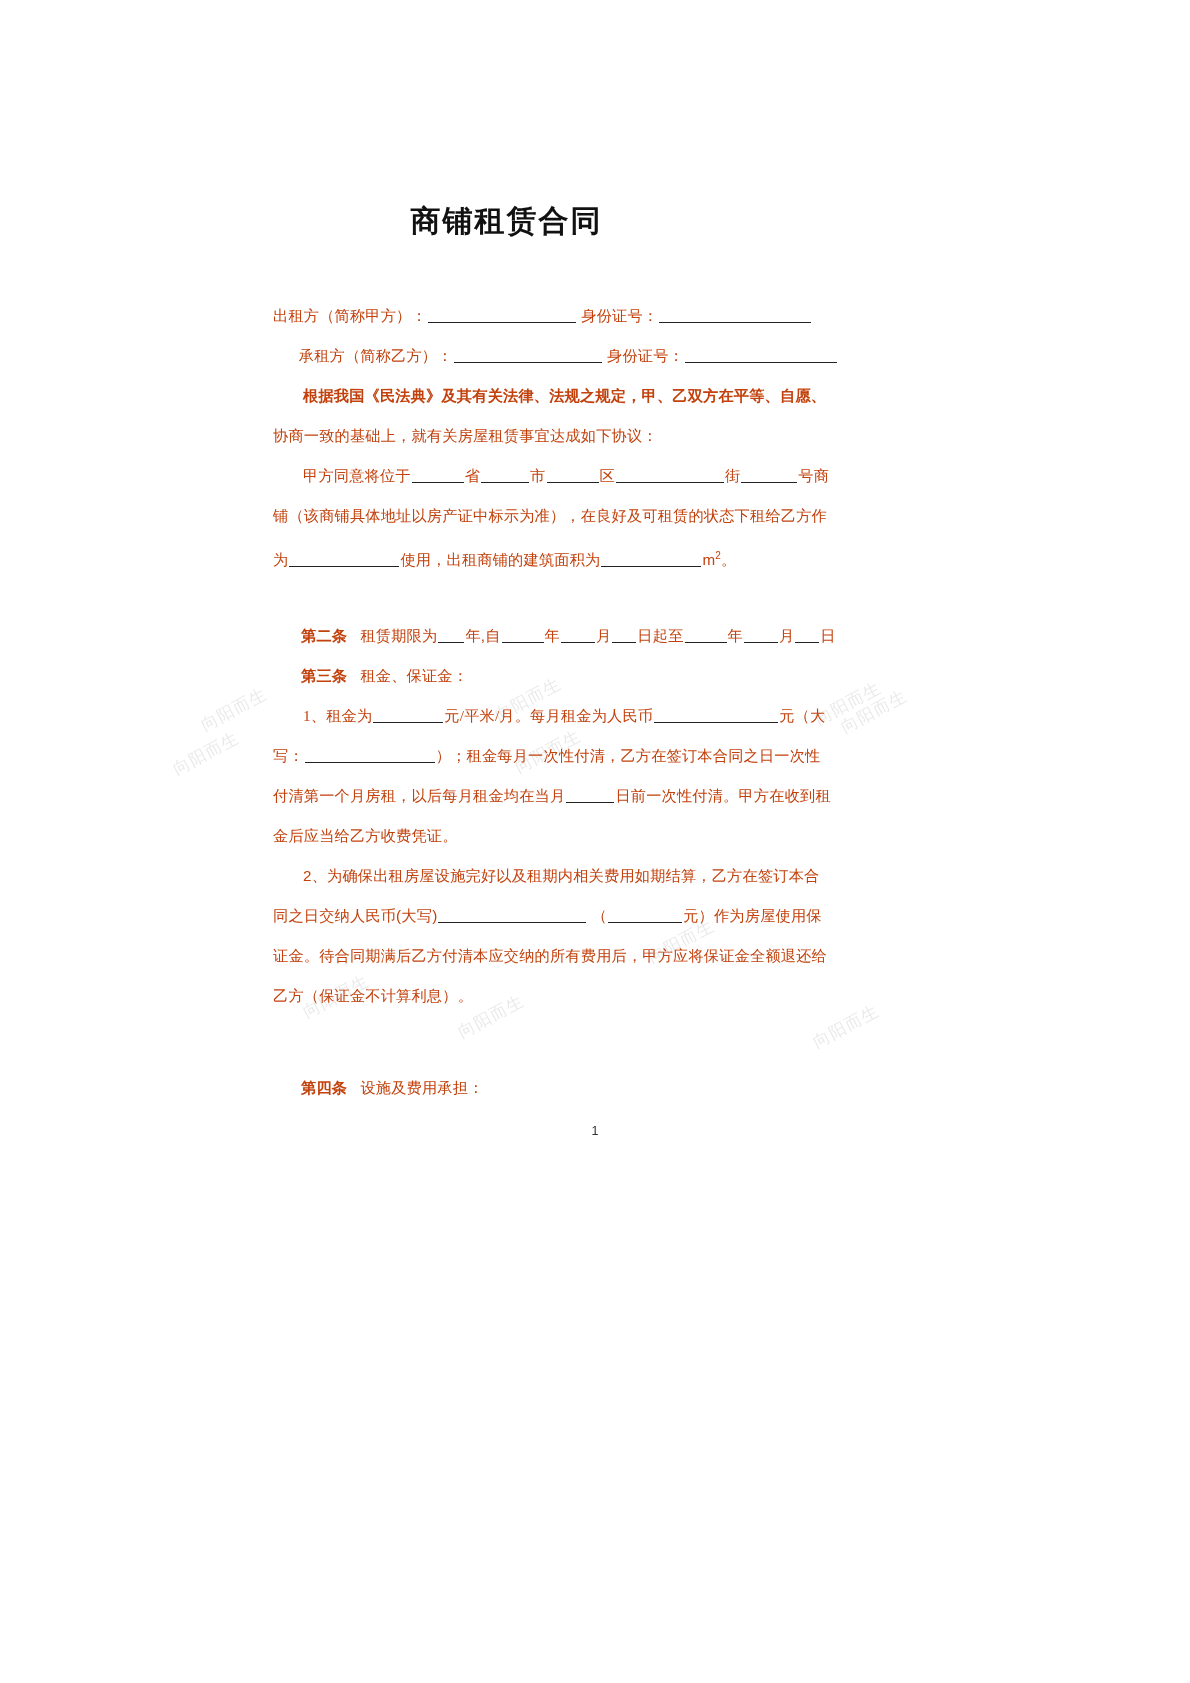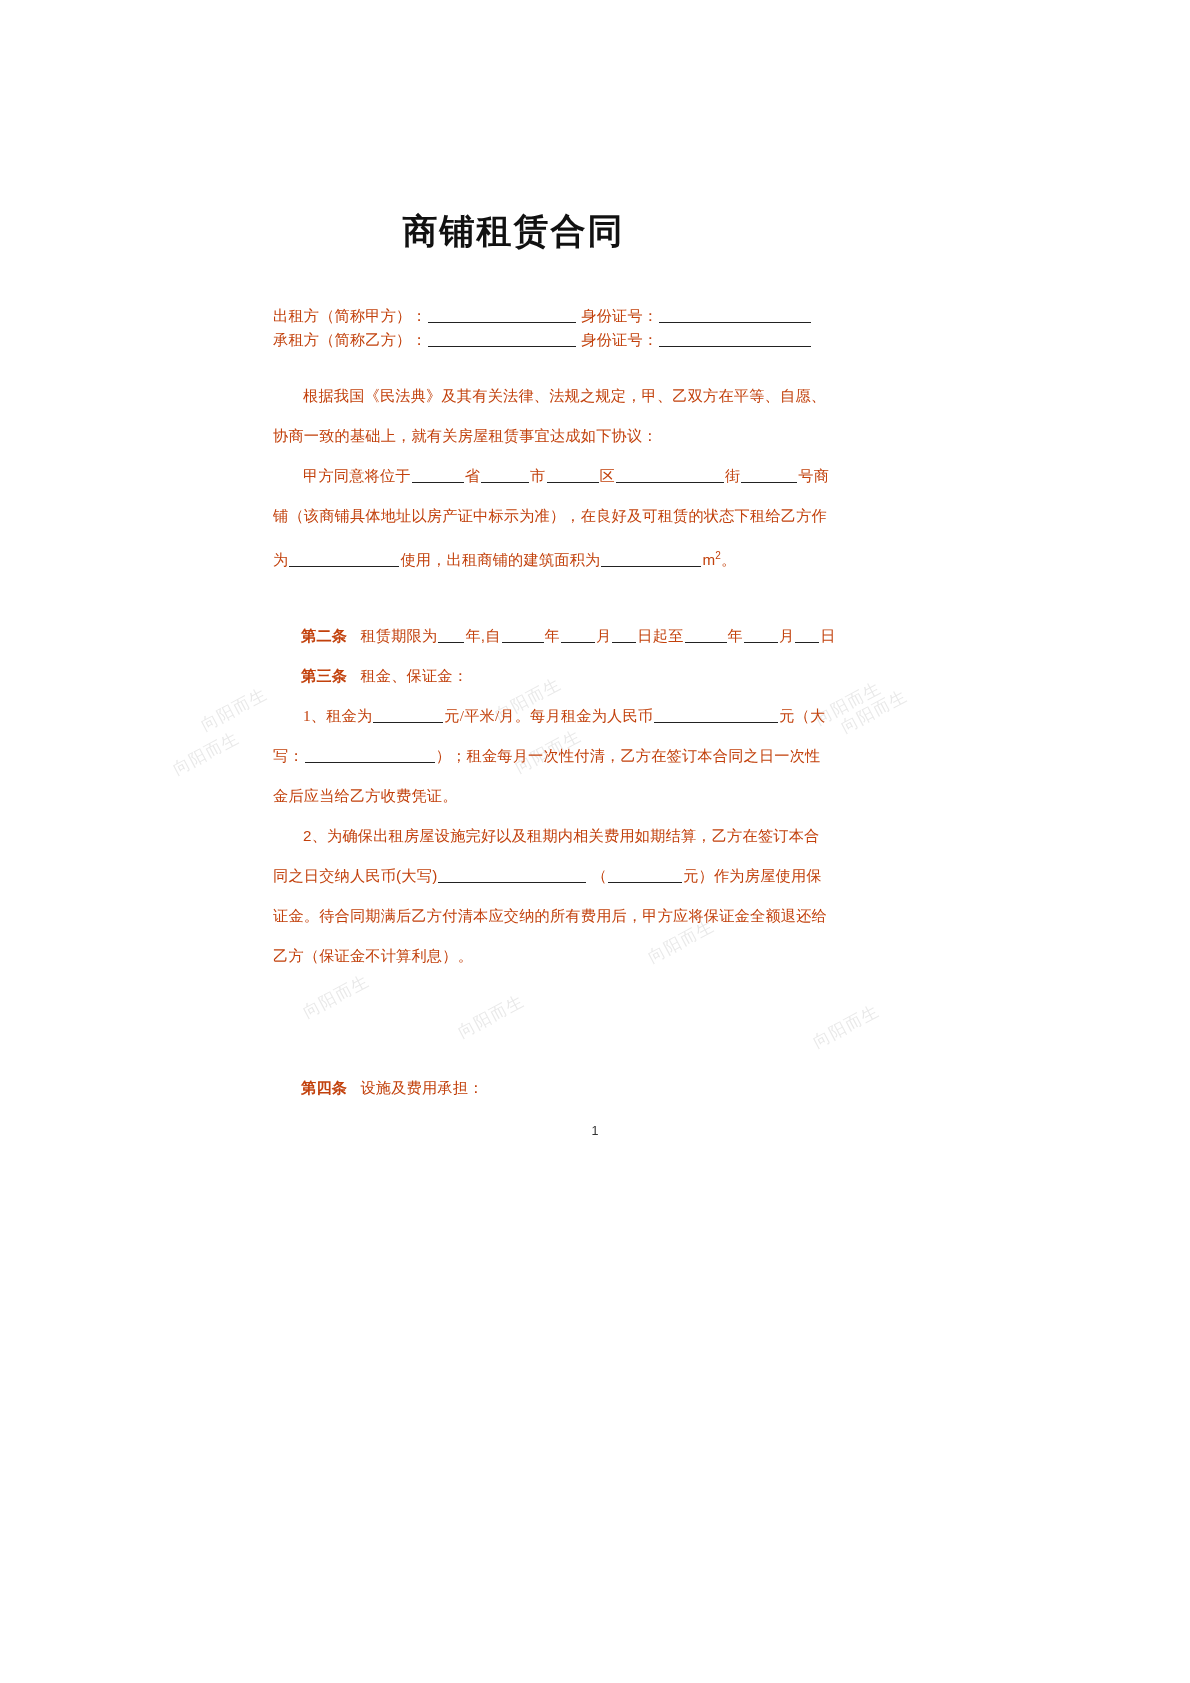--- a/index.html
+++ b/index.html
@@ -49,27 +49,27 @@
 
   
   #content {
     position: absolute;
     left: 0; top: 0;
     width: 1190px;
     z-index: 2;
   }
 
   .doc-title {
-    margin: 12px;
+    margin: 5px;
     padding: 0;
     position: absolute;
     left: 0; top: 196px;
     width: 1003px;
     text-align: center;
-    font-size: 35px;
+    font-size: 30px;
     font-weight: bold;
     letter-spacing: 2px;
     color: #111;
   }
 
   .block {
     position: absolute;
     left: 273px;
     width: 565px;
   }
@@ -143,28 +143,28 @@
   <div id="content">
 
     <h1 class="doc-title">商铺租赁合同</h1>
 
     <div class="block" style="top:296px;">
       <div class="line">
         <span>出租方（简称甲方）：</span><span class="blank b-party"></span>&nbsp;<span>身份证号：</span><span class="blank b-id"></span>
       </div>
     </div>
 
-    <div class="block" style="top:320px;">
+    <div class="block" style="top:336px;text-align:right;">
       <div class="line">
         <span>承租方（简称乙方）：</span><span class="blank b-party"></span>&nbsp;<span>身份证号：</span><span class="blank b-id"></span>
       </div>
     </div>
 
     <div class="block" style="top:376px;">
-      <div class="line" style="text-indent:30px;">根据我国《民法典》及其有关法律、法规之规定，甲、乙双方在平等、自愿、</div>
+      <div class="line" style="text-indent:30px;font-weight:bold;">根据我国《民法典》及其有关法律、法规之规定，甲、乙双方在平等、自愿、</div>
       <div class="line">协商一致的基础上，就有关房屋租赁事宜达成如下协议：</div>
     </div>
 
     <div class="block" style="top:456px;">
       <div class="line" style="text-indent:30px;">
         <span>甲方同意将位于</span><span class="blank b-prov"></span><span>省</span><span class="blank b-city"></span><span>市</span><span class="blank b-dist"></span><span>区</span><span class="blank b-street"></span><span>街</span><span class="blank b-no"></span><span>号商</span>
       </div>
       <div class="line">铺（该商铺具体地址以房产证中标示为准），在良好及可租赁的状态下租给乙方作</div>
       <div class="line">
         <span>为</span><span class="blank b-use"></span><span>使用，出租商铺的建筑面积为</span><span class="blank b-area"></span><span>m</span><span class="sup">2</span><span>。</span>
@@ -181,20 +181,23 @@
       <div class="line" style="text-indent:28px;">
         <span class="bold">第三条</span>&nbsp;&nbsp;&nbsp;<span>租金、保证金：</span>
       </div>
 
       <div class="line" style="text-indent:30px;font-family:Liberation Serif, serif;">
         <span>1、租金为</span><span class="blank b-rate"></span><span>元/平米/月。每月租金为人民币</span><span class="blank b-money"></span><span>元（大</span>
       </div>
       <div class="line">
         <span>写：</span><span class="blank b-cap"></span><span>）；租金每月一次性付清，乙方在签订本合同之日一次性</span>
       </div>
+      <div class="line">
+        <span>付清第一个月房租，以后每月租金均在当月</span><span class="blank b-day"></span><span>日前一次性付清。甲方在收到租</span>
+      </div>
       <div class="line">金后应当给乙方收费凭证。</div>
 
       <div class="line" style="text-indent:30px;">2、为确保出租房屋设施完好以及租期内相关费用如期结算，乙方在签订本合</div>
       <div class="line">
         <span>同之日交纳人民币(大写)</span><span class="blank b-dep"></span>&nbsp;<span>（</span><span class="blank b-depnum"></span><span>元）作为房屋使用保</span>
       </div>
       <div class="line">证金。待合同期满后乙方付清本应交纳的所有费用后，甲方应将保证金全额退还给</div>
       <div class="line">乙方（保证金不计算利息）。</div>
     </div>
 

